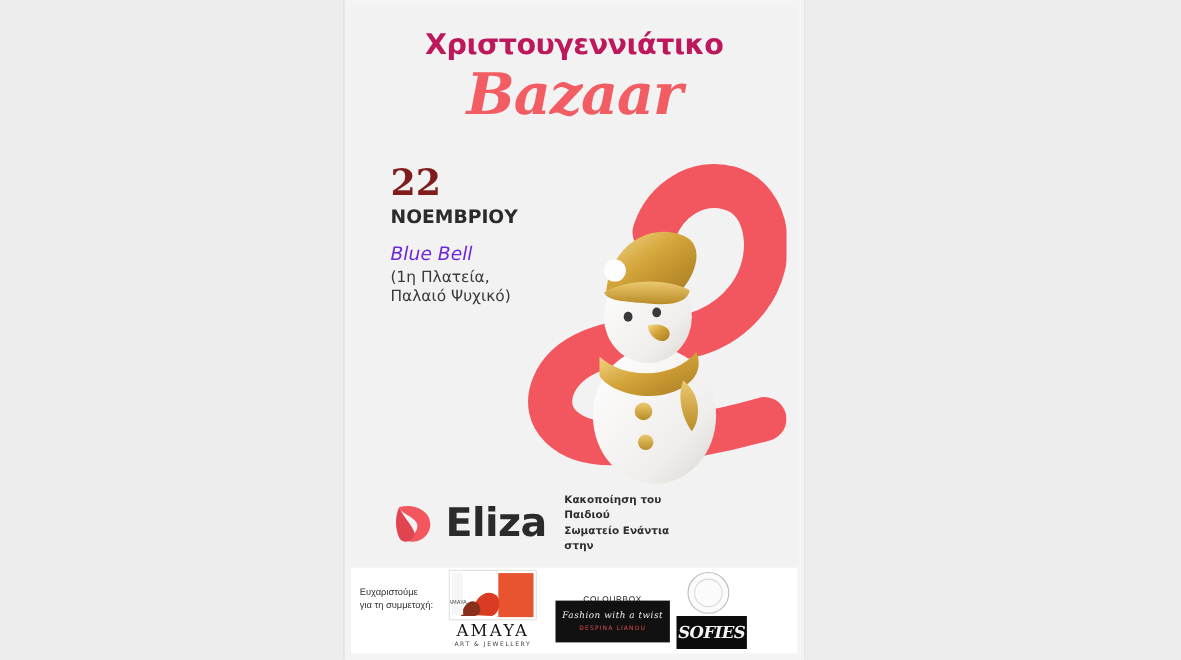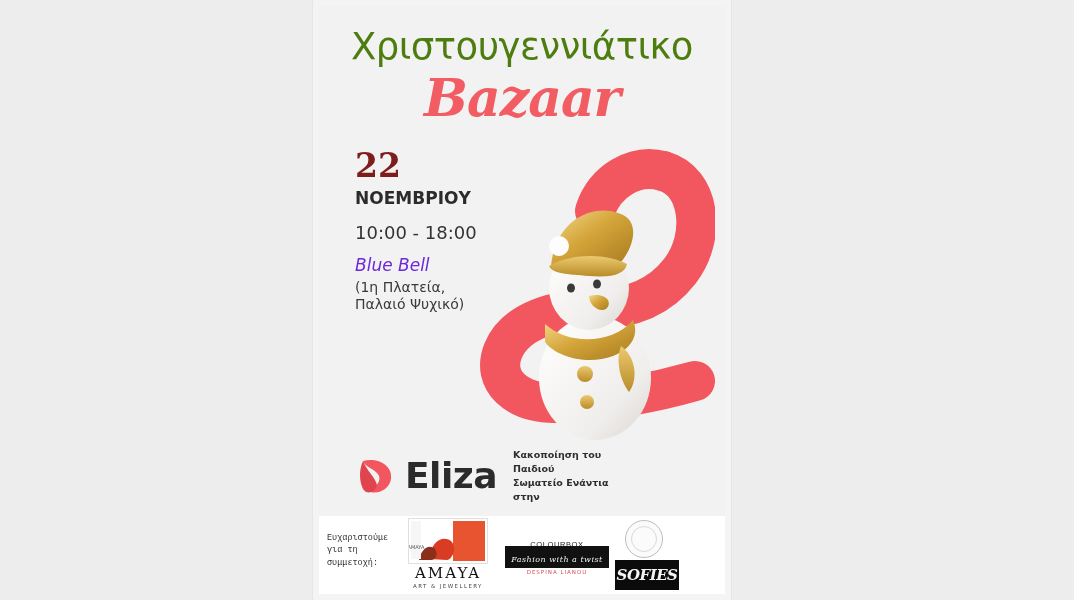--- a/index.html
+++ b/index.html
@@ -41,24 +41,24 @@
   
   .title-block {
     position: absolute;
     left: 0;
     top: 22px;
     width: 406px;
     text-align: center;
   }
   .title-line1 {
     font-family: "DejaVu Sans", sans-serif;
-    font-weight: normal;
-    font-size: 37px;
+    font-weight: bold;
+    font-size: 26px;
     letter-spacing: -0.5px;
-    color: #4d7c0f;
+    color: #be185d;
     line-height: 1.0;
   }
   .title-line2 {
     font-family: "DejaVu Serif", serif;
     font-weight: bold;
     font-style: italic;
     font-size: 52px;
     color: #f25c63;
     line-height: 1.05;
     margin-top: 6px;
@@ -178,21 +178,21 @@
     top: 510px;
     width: 406px;
     height: 78px;
     background: #ffffff;
   }
   .thanks {
     position: absolute;
     left: 8px;
     top: 16px;
     width: 86px;
-    font-family: Liberation Mono, monospace;
+    font-family: Liberation Sans, sans-serif;
     font-size: 8.5px;
     color: #333;
     line-height: 1.45;
   }
   .sp {
     position: absolute;
     box-sizing: border-box;
   }
   .sp-amaya {
     left: 82px;
@@ -242,21 +242,21 @@
     font-family: "DejaVu Sans", sans-serif;
     font-size: 4.5px;
     letter-spacing: 0.6px;
     color: #6c2f96;
     margin-top: 2px;
   }
   .sp-fashion {
     left: 186px;
     top: 30px;
     width: 104px;
-    height: 22px;
+    height: 38px;
     background: #111;
     color: #fff;
     text-align: center;
   }
   .fa-title {
     font-family: "DejaVu Serif", serif;
     font-style: italic;
     font-size: 8px;
     color: #f2f2f2;
     margin-top: 9px;
@@ -324,21 +324,20 @@
     <div class="poster-inner">
 
       <div class="title-block">
         <div class="title-line1">Χριστουγεννιάτικο</div>
         <div class="title-line2">Bazaar</div>
       </div>
 
       <div class="details">
         <div class="det-number">22</div>
         <div class="det-month">ΝΟΕΜΒΡΙΟΥ</div>
-        <div class="det-time">10:00 - 18:00</div>
         <div class="det-venue">Blue Bell</div>
         <div class="det-address">(1η Πλατεία,</div>
         <div class="det-address" style="margin-top:0">Παλαιό Ψυχικό)</div>
       </div>
 
       <div class="artwork">
         <svg class="swoosh" viewBox="0 0 270 320">
           <path d="M218 30 C 255 40, 262 95, 235 130 C 212 160, 180 168, 150 168
                    C 110 168, 70 180, 58 210 C 46 240, 72 262, 110 262
                    C 160 262, 215 250, 250 240" fill="none" stroke="#f2565e" stroke-width="40" stroke-linecap="round"></path>

